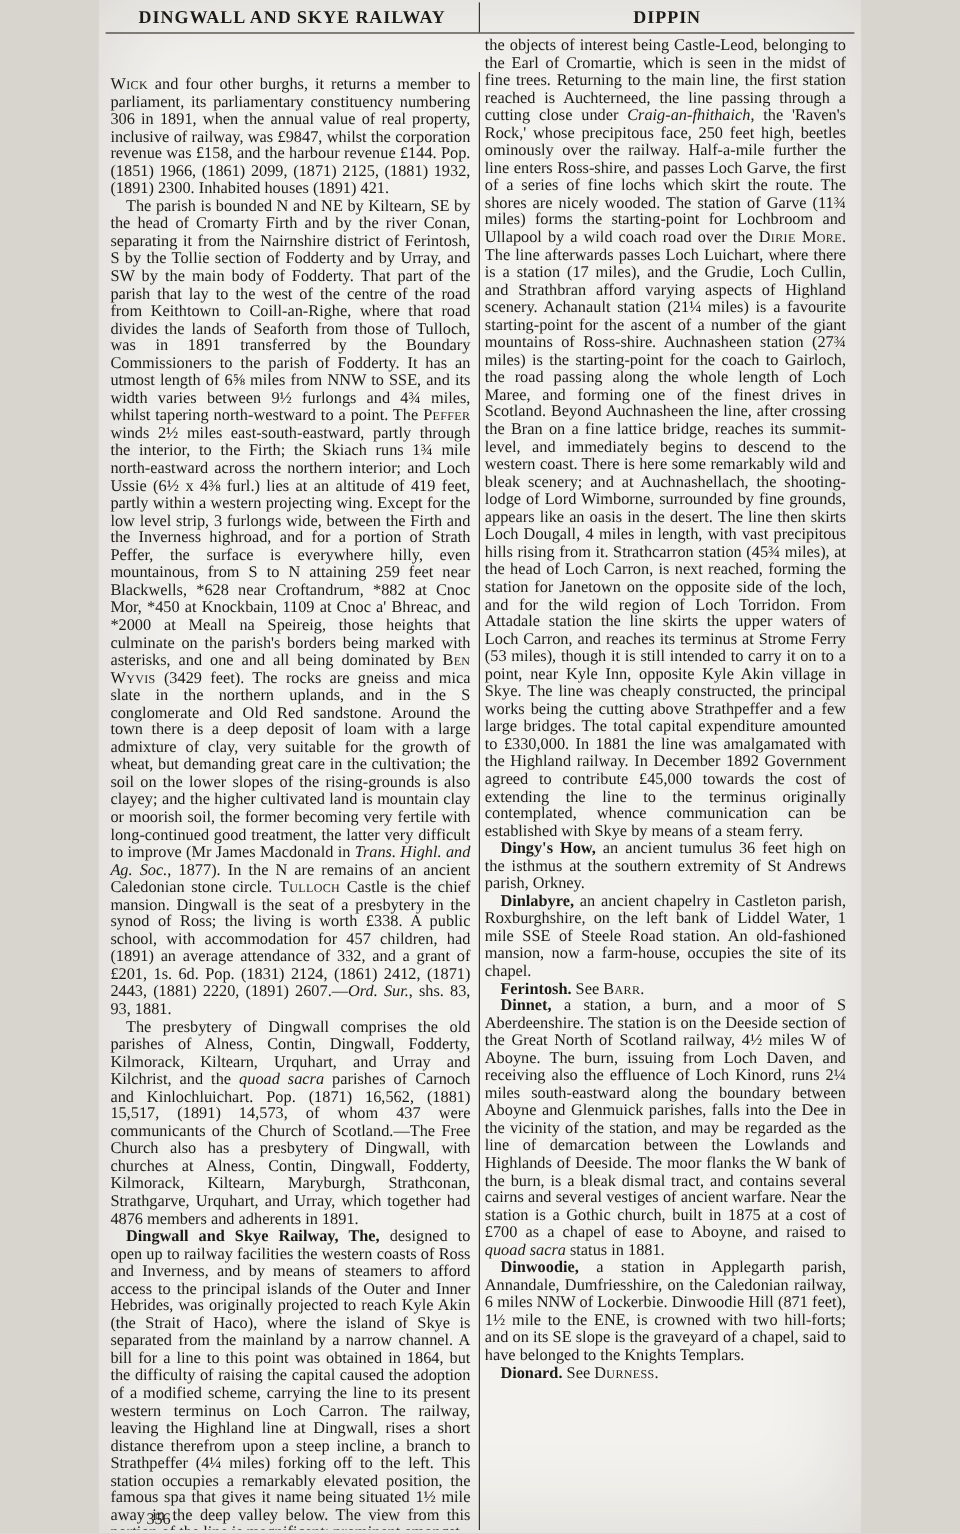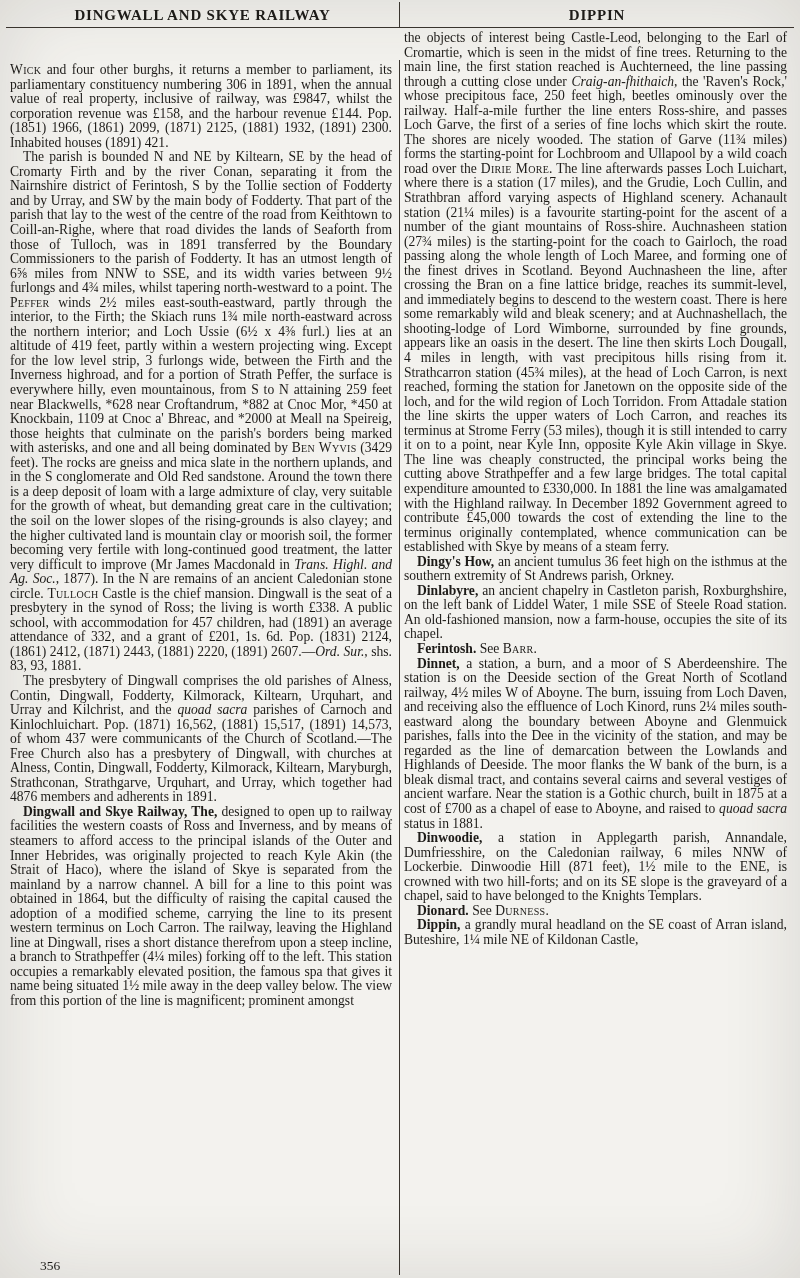--- a/index.html
+++ b/index.html
@@ -1,18 +1,18 @@
 <!DOCTYPE html>
 <html style="--paper: #f3f2ee; --ink: #1d1b18; --rule: #39342e;"><head>
 <meta charset="utf-8">
 <style>
   html, body { margin: 0; padding: 0; background: #d8d5cf; }
   .page {
     position: relative;
-    width: 800px;
+    width: 636px;
     height: 1278px;
     margin: 0 auto;
     box-sizing: border-box;
     padding: 2px 6px 0 6px;
     background: var(--paper, #f3f2ee);
     color: var(--ink, #1d1b18);
     font-family: "Liberation Serif", "DejaVu Serif", serif;
     overflow: hidden;
     box-shadow: inset 0 0 80px rgba(60, 50, 40, 0.14);
   }
@@ -73,17 +73,16 @@
         <p class="para indent"><span class="seg-bold">Dingwall and Skye Railway, The,</span><span class="seg-plain"> designed to open up to railway facilities the western coasts of Ross and Inverness, and by means of steamers to afford access to the principal islands of the Outer and Inner Hebrides, was originally projected to reach Kyle Akin (the Strait of Haco), where the island of Skye is separated from the mainland by a narrow channel. A bill for a line to this point was obtained in 1864, but the difficulty of raising the capital caused the adoption of a modified scheme, carrying the line to its present western terminus on Loch Carron. The railway, leaving the Highland line at Dingwall, rises a short distance therefrom upon a steep incline, a branch to Strathpeffer (4¼ miles) forking off to the left. This station occupies a remarkably elevated position, the famous spa that gives it name being situated 1½ mile away in the deep valley below. The view from this portion of the line is magnificent; prominent amongst</span></p>
       </div>
     <div class="col col-right">
         <p class="para"><span class="seg-plain">the objects of interest being Castle-Leod, belonging to the Earl of Cromartie, which is seen in the midst of fine trees. Returning to the main line, the first station reached is Auchterneed, the line passing through a cutting close under </span><span class="seg-italic">Craig-an-fhithaich</span><span class="seg-plain">, the 'Raven's Rock,' whose precipitous face, 250 feet high, beetles ominously over the railway. Half-a-mile further the line enters Ross-shire, and passes Loch Garve, the first of a series of fine lochs which skirt the route. The shores are nicely wooded. The station of Garve (11¾ miles) forms the starting-point for Lochbroom and Ullapool by a wild coach road over the </span><span class="seg-smallcaps">Dirie More</span><span class="seg-plain">. The line afterwards passes Loch Luichart, where there is a station (17 miles), and the Grudie, Loch Cullin, and Strathbran afford varying aspects of Highland scenery. Achanault station (21¼ miles) is a favourite starting-point for the ascent of a number of the giant mountains of Ross-shire. Auchnasheen station (27¾ miles) is the starting-point for the coach to Gairloch, the road passing along the whole length of Loch Maree, and forming one of the finest drives in Scotland. Beyond Auchnasheen the line, after crossing the Bran on a fine lattice bridge, reaches its summit-level, and immediately begins to descend to the western coast. There is here some remarkably wild and bleak scenery; and at Auchnashellach, the shooting-lodge of Lord Wimborne, surrounded by fine grounds, appears like an oasis in the desert. The line then skirts Loch Dougall, 4 miles in length, with vast precipitous hills rising from it. Strathcarron station (45¾ miles), at the head of Loch Carron, is next reached, forming the station for Janetown on the opposite side of the loch, and for the wild region of Loch Torridon. From Attadale station the line skirts the upper waters of Loch Carron, and reaches its terminus at Strome Ferry (53 miles), though it is still intended to carry it on to a point, near Kyle Inn, opposite Kyle Akin village in Skye. The line was cheaply constructed, the principal works being the cutting above Strathpeffer and a few large bridges. The total capital expenditure amounted to £330,000. In 1881 the line was amalgamated with the Highland railway. In December 1892 Government agreed to contribute £45,000 towards the cost of extending the line to the terminus originally contemplated, whence communication can be established with Skye by means of a steam ferry.</span></p>
         <p class="para indent"><span class="seg-bold">Dingy's How,</span><span class="seg-plain"> an ancient tumulus 36 feet high on the isthmus at the southern extremity of St Andrews parish, Orkney.</span></p>
         <p class="para indent"><span class="seg-bold">Dinlabyre,</span><span class="seg-plain"> an ancient chapelry in Castleton parish, Roxburghshire, on the left bank of Liddel Water, 1 mile SSE of Steele Road station. An old-fashioned mansion, now a farm-house, occupies the site of its chapel.</span></p>
         <p class="para indent"><span class="seg-bold">Ferintosh.</span><span class="seg-plain"> See </span><span class="seg-smallcaps">Barr</span><span class="seg-plain">.</span></p>
         <p class="para indent"><span class="seg-bold">Dinnet,</span><span class="seg-plain"> a station, a burn, and a moor of S Aberdeenshire. The station is on the Deeside section of the Great North of Scotland railway, 4½ miles W of Aboyne. The burn, issuing from Loch Daven, and receiving also the effluence of Loch Kinord, runs 2¼ miles south-eastward along the boundary between Aboyne and Glenmuick parishes, falls into the Dee in the vicinity of the station, and may be regarded as the line of demarcation between the Lowlands and Highlands of Deeside. The moor flanks the W bank of the burn, is a bleak dismal tract, and contains several cairns and several vestiges of ancient warfare. Near the station is a Gothic church, built in 1875 at a cost of £700 as a chapel of ease to Aboyne, and raised to </span><span class="seg-italic">quoad sacra</span><span class="seg-plain"> status in 1881.</span></p>
         <p class="para indent"><span class="seg-bold">Dinwoodie,</span><span class="seg-plain"> a station in Applegarth parish, Annandale, Dumfriesshire, on the Caledonian railway, 6 miles NNW of Lockerbie. Dinwoodie Hill (871 feet), 1½ mile to the ENE, is crowned with two hill-forts; and on its SE slope is the graveyard of a chapel, said to have belonged to the Knights Templars.</span></p>
         <p class="para indent"><span class="seg-bold">Dionard.</span><span class="seg-plain"> See </span><span class="seg-smallcaps">Durness</span><span class="seg-plain">.</span></p>
-        <p class="para indent"><span class="seg-bold">Dippin,</span><span class="seg-plain"> a grandly mural headland on the SE coast of Arran island, Buteshire, 1¼ mile NE of Kildonan Castle,</span></p>
       </div>
   </div>
   <div class="footer">356</div>
 </div>
 
 </body></html>

